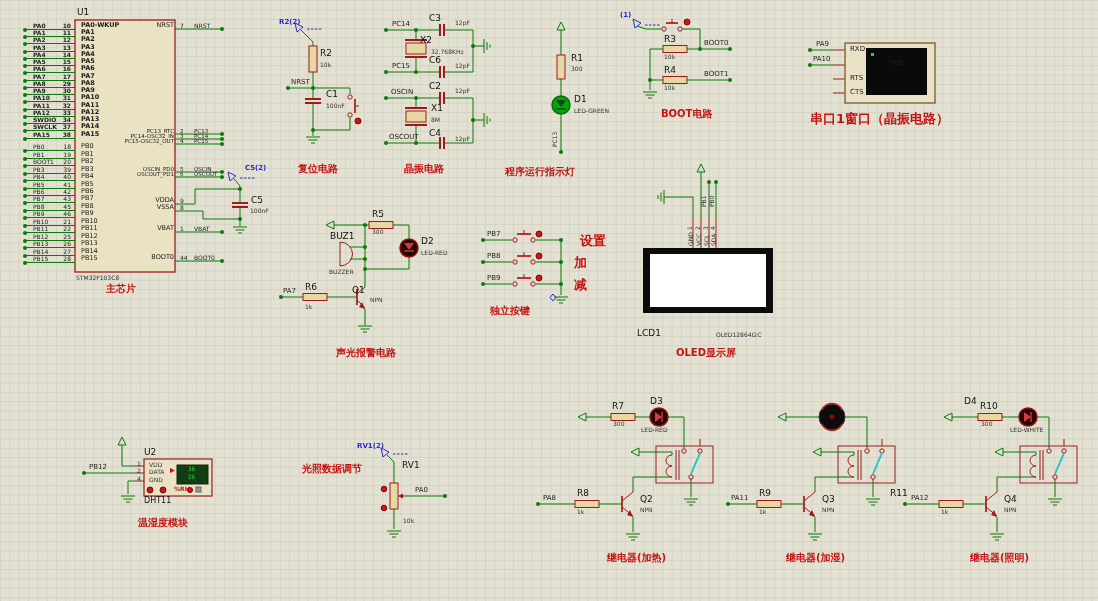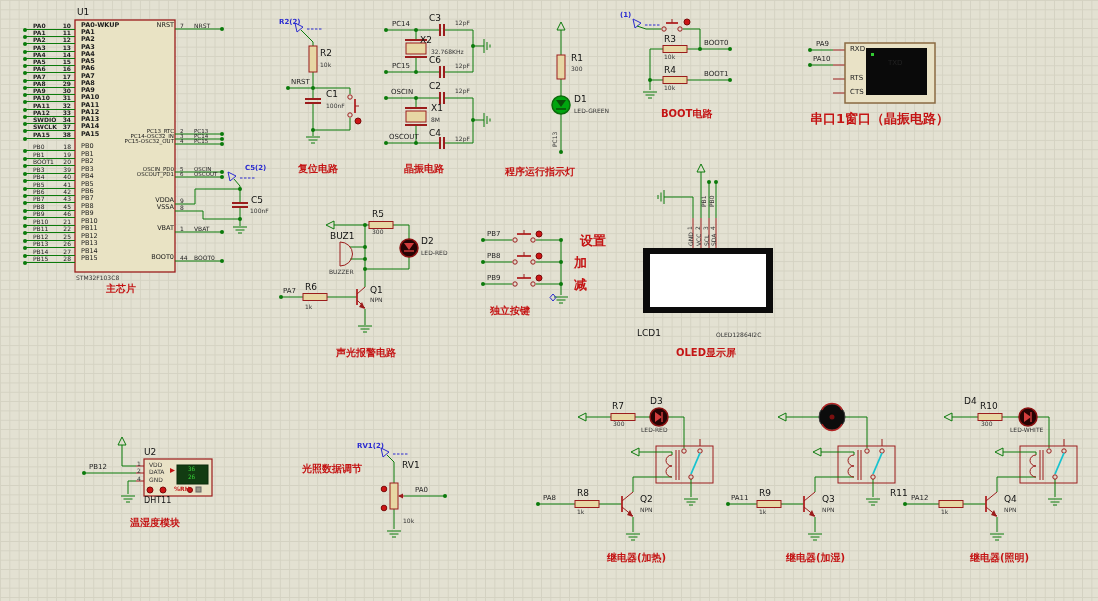--- a/index.html
+++ b/index.html
@@ -661,21 +661,21 @@
 <div class="tx t" style="left:850px;top:75px">RTS</div>
 <div class="tx t" style="left:850px;top:89px">CTS</div>
 <div class="tx cns" style="left:810px;top:112px">串口1窗口（晶振电路）</div>
 
 <div class="tx t9" style="left:372px;top:210px">R5</div>
 <div class="tx t6" style="left:372px;top:229px">300</div>
 <div class="tx t9" style="left:421px;top:237px">D2</div>
 <div class="tx t6" style="left:421px;top:250px">LED-RED</div>
 <div class="tx t9" style="left:330px;top:232px">BUZ1</div>
 <div class="tx t6" style="left:329px;top:269px">BUZZER</div>
-<div class="tx t9" style="left:370px;top:286px">Q1</div>
+<div class="tx t9" style="left:352px;top:286px">Q1</div>
 <div class="tx t6" style="left:370px;top:297px">NPN</div>
 <div class="tx t" style="left:283px;top:288px">PA7</div>
 <div class="tx t9" style="left:305px;top:283px">R6</div>
 <div class="tx t6" style="left:305px;top:304px">1k</div>
 <div class="tx cn" style="left:336px;top:348px">声光报警电路</div>
 
 <div class="tx t" style="left:487px;top:231px">PB7</div>
 <div class="tx t" style="left:487px;top:253px">PB8</div>
 <div class="tx t" style="left:487px;top:275px">PB9</div>
 <div class="tx cns" style="left:580px;top:234px">设置</div>
@@ -702,21 +702,21 @@
 <div class="tx t6" style="left:137px;top:468px">2</div>
 <div class="tx t6" style="left:137px;top:476px">4</div>
 <div class="tx t6" style="left:149px;top:462px">VDD</div>
 <div class="tx t6" style="left:149px;top:469px">DATA</div>
 <div class="tx t6" style="left:149px;top:477px">GND</div>
 <div class="tx t" style="left:89px;top:464px">PB12</div>
 <div class="tx t6 grn" style="left:188px;top:466px">36</div>
 <div class="tx t6 grn" style="left:188px;top:474px">26</div>
 <div class="tx red6" style="left:174px;top:486px">%RH</div>
 <div class="tx t8" style="left:144px;top:497px">DHT11</div>
-<div class="tx cn" style="left:130px;top:518px">温湿度模块</div>
+<div class="tx cn" style="left:138px;top:518px">温湿度模块</div>
 
 <div class="tx blue" style="left:357px;top:443px">RV1(2)</div>
 <div class="tx t9" style="left:402px;top:461px">RV1</div>
 <div class="tx t" style="left:415px;top:487px">PA0</div>
 <div class="tx t6" style="left:403px;top:518px">10k</div>
 <div class="tx cn" style="left:302px;top:464px">光照数据调节</div>
 
 <div class="tx t9" style="left:612px;top:402px">R7</div>
 <div class="tx t6" style="left:613px;top:421px">300</div>
 <div class="tx t9" style="left:650px;top:397px">D3</div>

